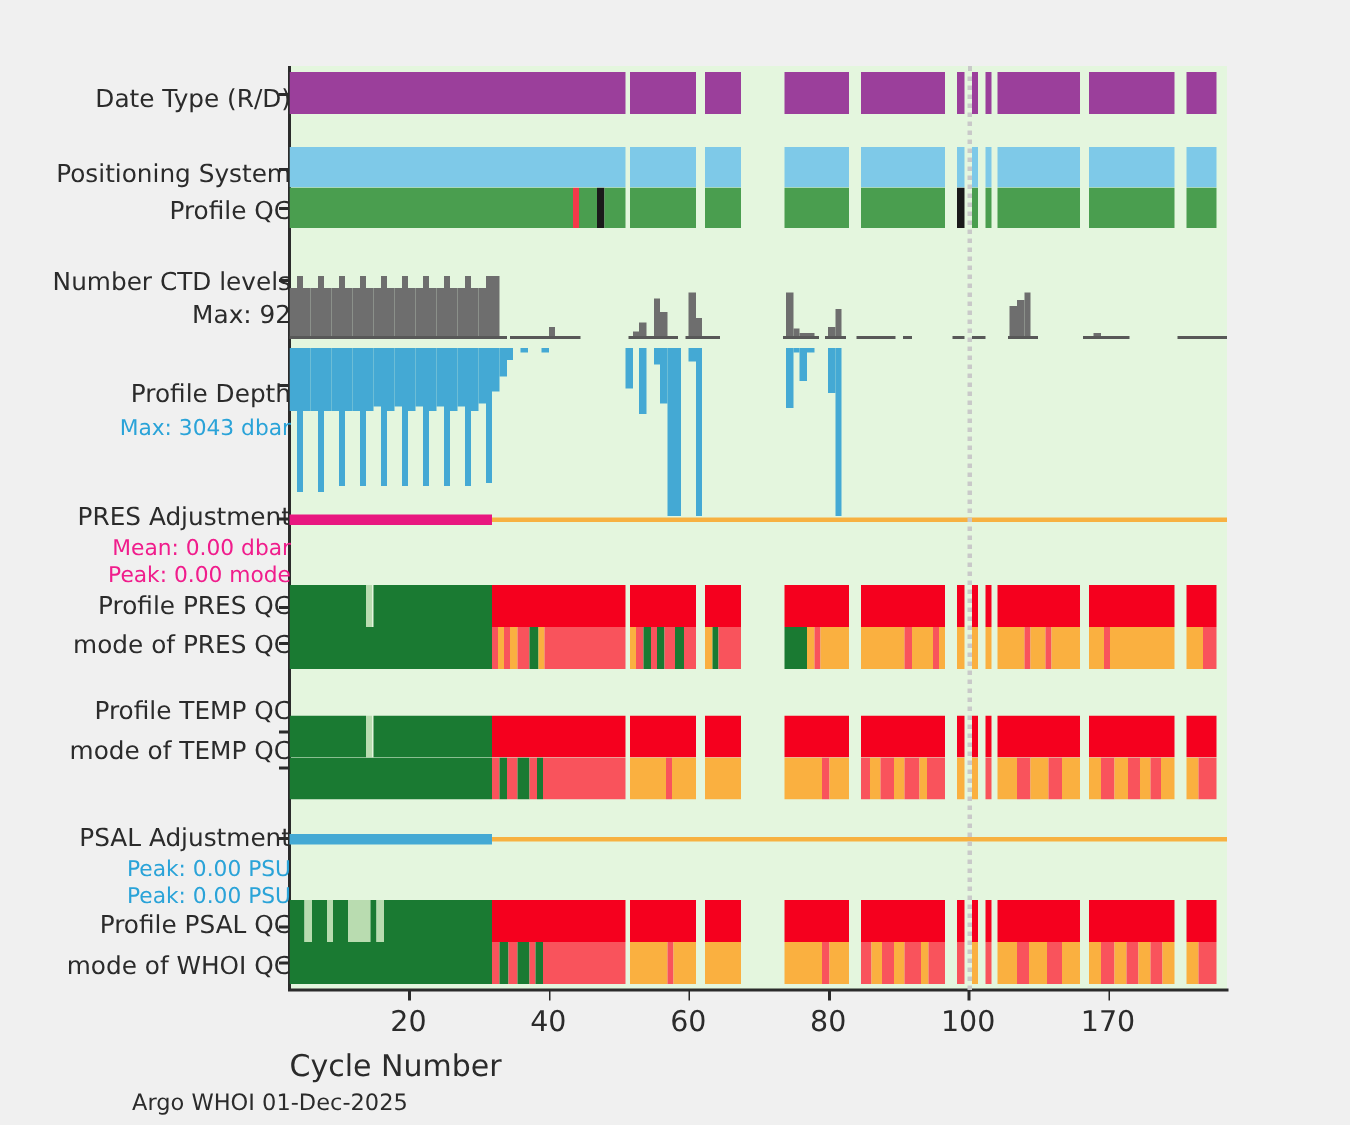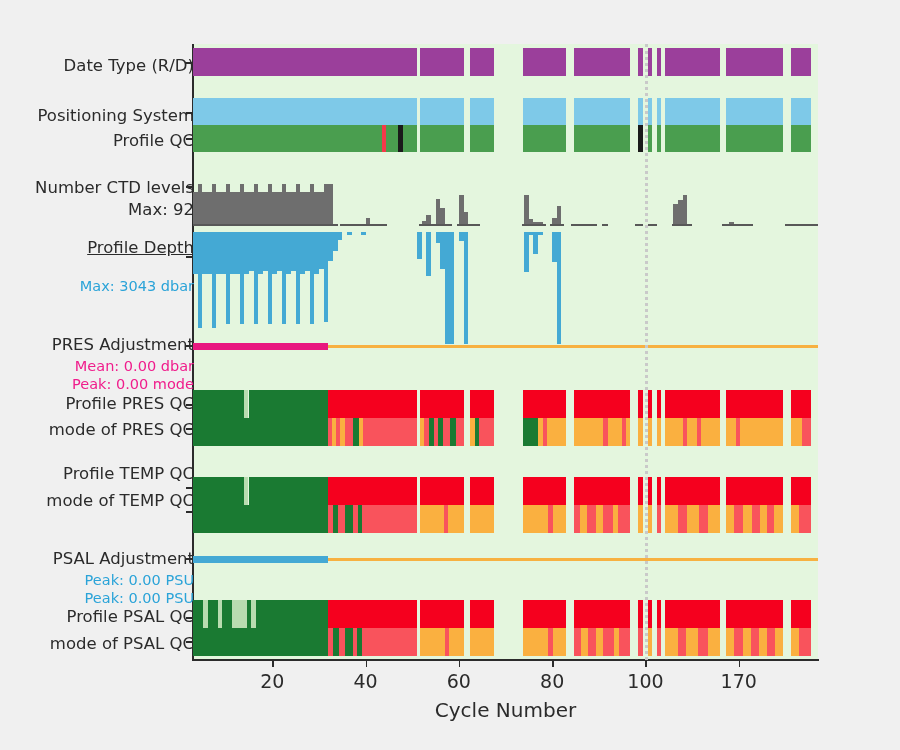--- a/index.html
+++ b/index.html
@@ -56,21 +56,21 @@
   .hline{position:absolute;height:3px;}
   .adjline{position:absolute;height:3.5px;}
 
   
   .xtick{position:absolute;top:660px;width:1.5px;height:7px;background:#2b2b2b;}
   .xtlab{
     position:absolute;top:670px;font-size:19px;color:#2b2b2b;
     transform:translateX(-50%);
   }
   .xaxis-title{
-    position:absolute;left:193px;width:625px;top:698px;text-align:center;
+    position:absolute;left:193px;width:625px;top:698px;text-align:left;
     font-size:20px;color:#2b2b2b;
   }
   .footer{
     position:absolute;left:88px;top:726px;font-size:15px;color:#2b2b2b;
   }
 </style>
 </head>
 <body>
 
 <div id="stage">
@@ -79,34 +79,34 @@
   <div class="panel"></div>
   <div class="axis-left"></div>
   <div class="axis-bottom"></div>
 
   <div id="labels">
       <div class="lbl" style="top: 56px;">Date Type (R/D)</div>
       <div class="lbl" style="top: 106px;">Positioning System</div>
       <div class="lbl" style="top: 131px;">Profile QC</div>
       <div class="lbl" style="top: 178px;">Number CTD levels</div>
       <div class="lbl" style="top: 200px;">Max: 92</div>
-      <div class="lbl" style="top: 238px; text-decoration: underline;">Profile Depth</div>
+      <div class="lbl" style="top: 253px;">Profile Depth</div>
       <div class="lbl sub blue" style="top: 277px;">Max: 3043 dbar</div>
       <div class="lbl" style="top: 335px;">PRES Adjustment</div>
       <div class="lbl sub pink" style="top: 357px;">Mean: 0.00 dbar</div>
       <div class="lbl sub pink" style="top: 375px;">Peak: 0.00 mode</div>
       <div class="lbl" style="top: 394px;">Profile PRES QC</div>
       <div class="lbl" style="top: 420px;">mode of PRES QC</div>
       <div class="lbl" style="top: 464px;">Profile TEMP QC</div>
       <div class="lbl" style="top: 491px;">mode of TEMP QC</div>
       <div class="lbl" style="top: 549px;">PSAL Adjustment</div>
       <div class="lbl sub blue" style="top: 571px;">Peak: 0.00 PSU</div>
       <div class="lbl sub blue" style="top: 589px;">Peak: 0.00 PSU</div>
       <div class="lbl" style="top: 607px;">Profile PSAL QC</div>
-      <div class="lbl" style="top: 634px;">mode of PSAL QC</div>
+      <div class="lbl" style="top: 634px;">mode of WHOI QC</div>
     </div>
   <div id="yticks">
       <div class="ytick" style="top: 62px;"></div>
       <div class="ytick" style="top: 112px;"></div>
       <div class="ytick" style="top: 138px;"></div>
       <div class="ytick" style="top: 186px;"></div>
       <div class="ytick" style="top: 256px;"></div>
       <div class="ytick" style="top: 345px;"></div>
       <div class="ytick" style="top: 404px;"></div>
       <div class="ytick" style="top: 428px;"></div>
@@ -480,13 +480,14 @@
       <div class="xtlab" style="left: 458.858px;">60</div>
       <div class="xtick" style="left: 552.142px;"></div>
       <div class="xtlab" style="left: 552.142px;">80</div>
       <div class="xtick" style="left: 645.425px;"></div>
       <div class="xtlab" style="left: 645.425px;">100</div>
       <div class="xtick" style="left: 738.709px;"></div>
       <div class="xtlab" style="left: 738.709px;">170</div>
     </div>
 
   <div class="xaxis-title">Cycle Number</div>
+  <div class="footer">Argo WHOI 01-Dec-2025</div>
 </div>
 
 </body></html>

